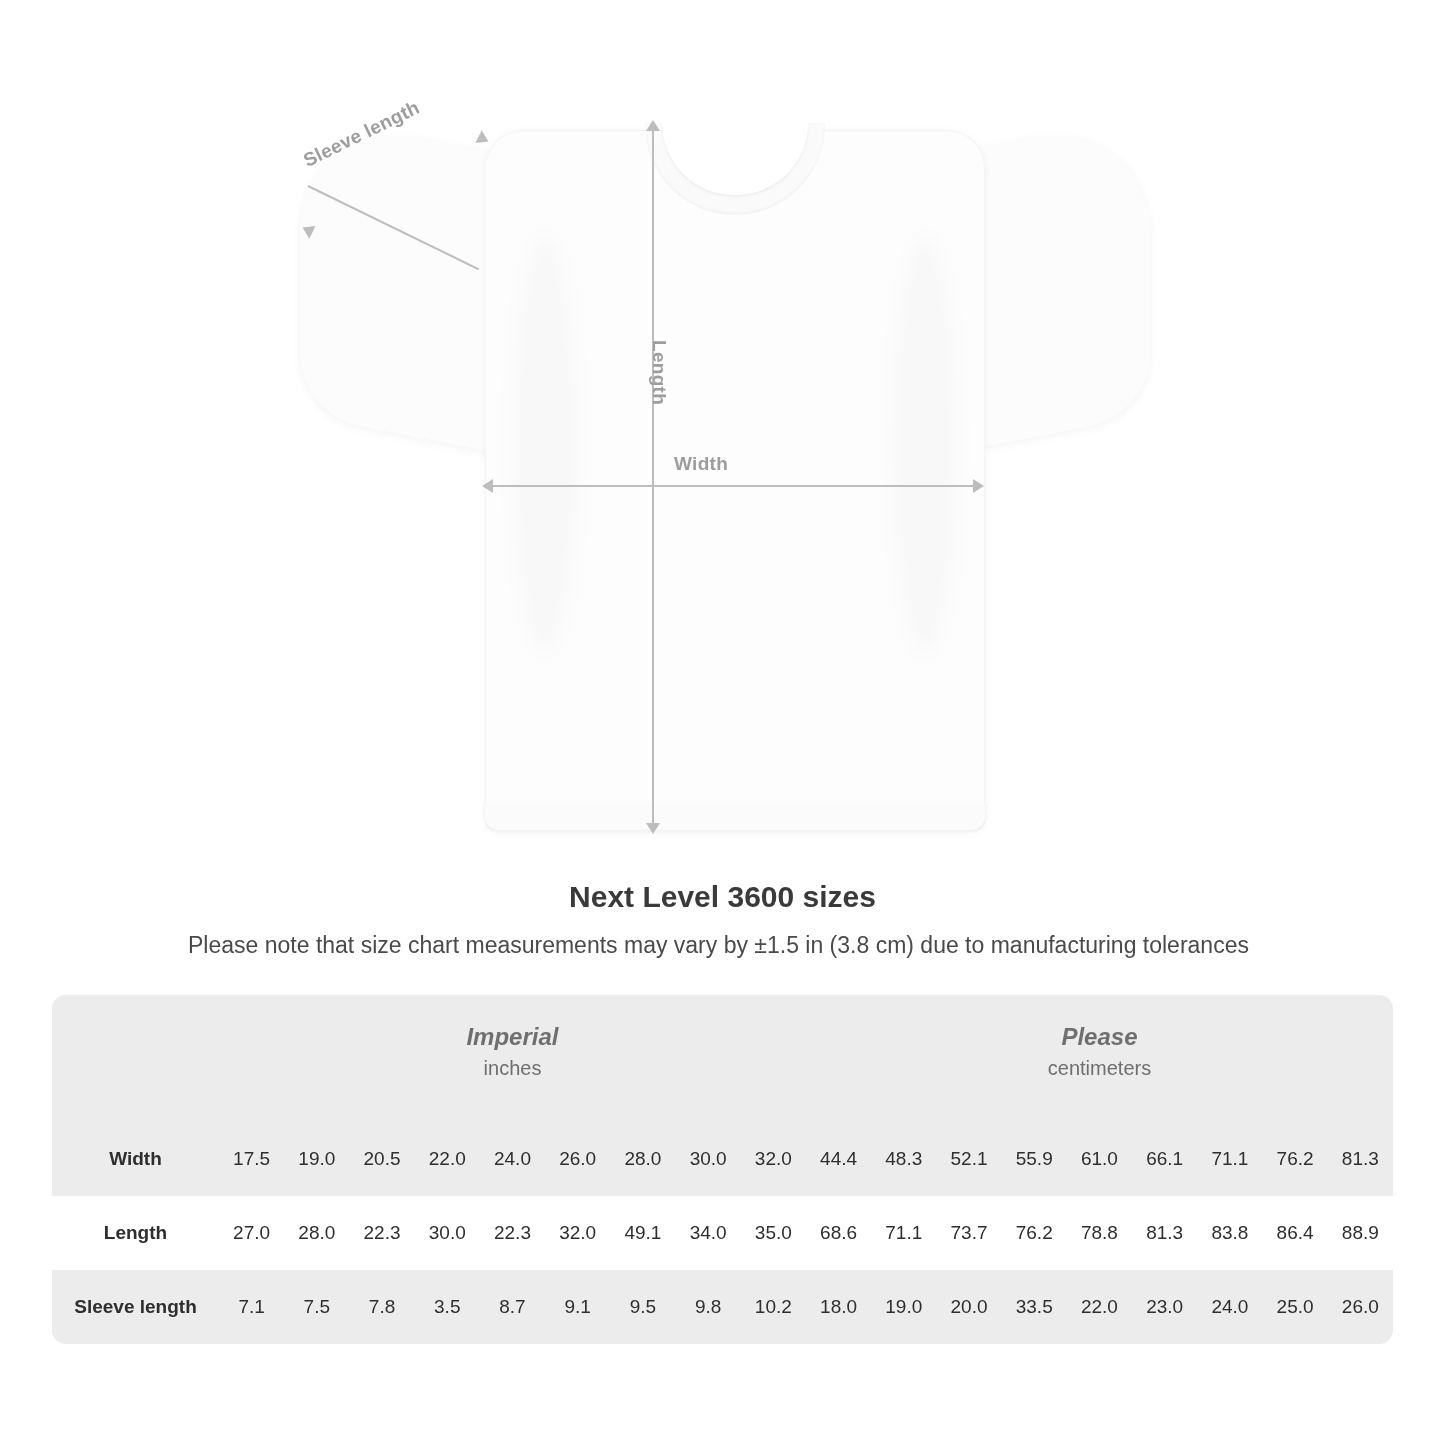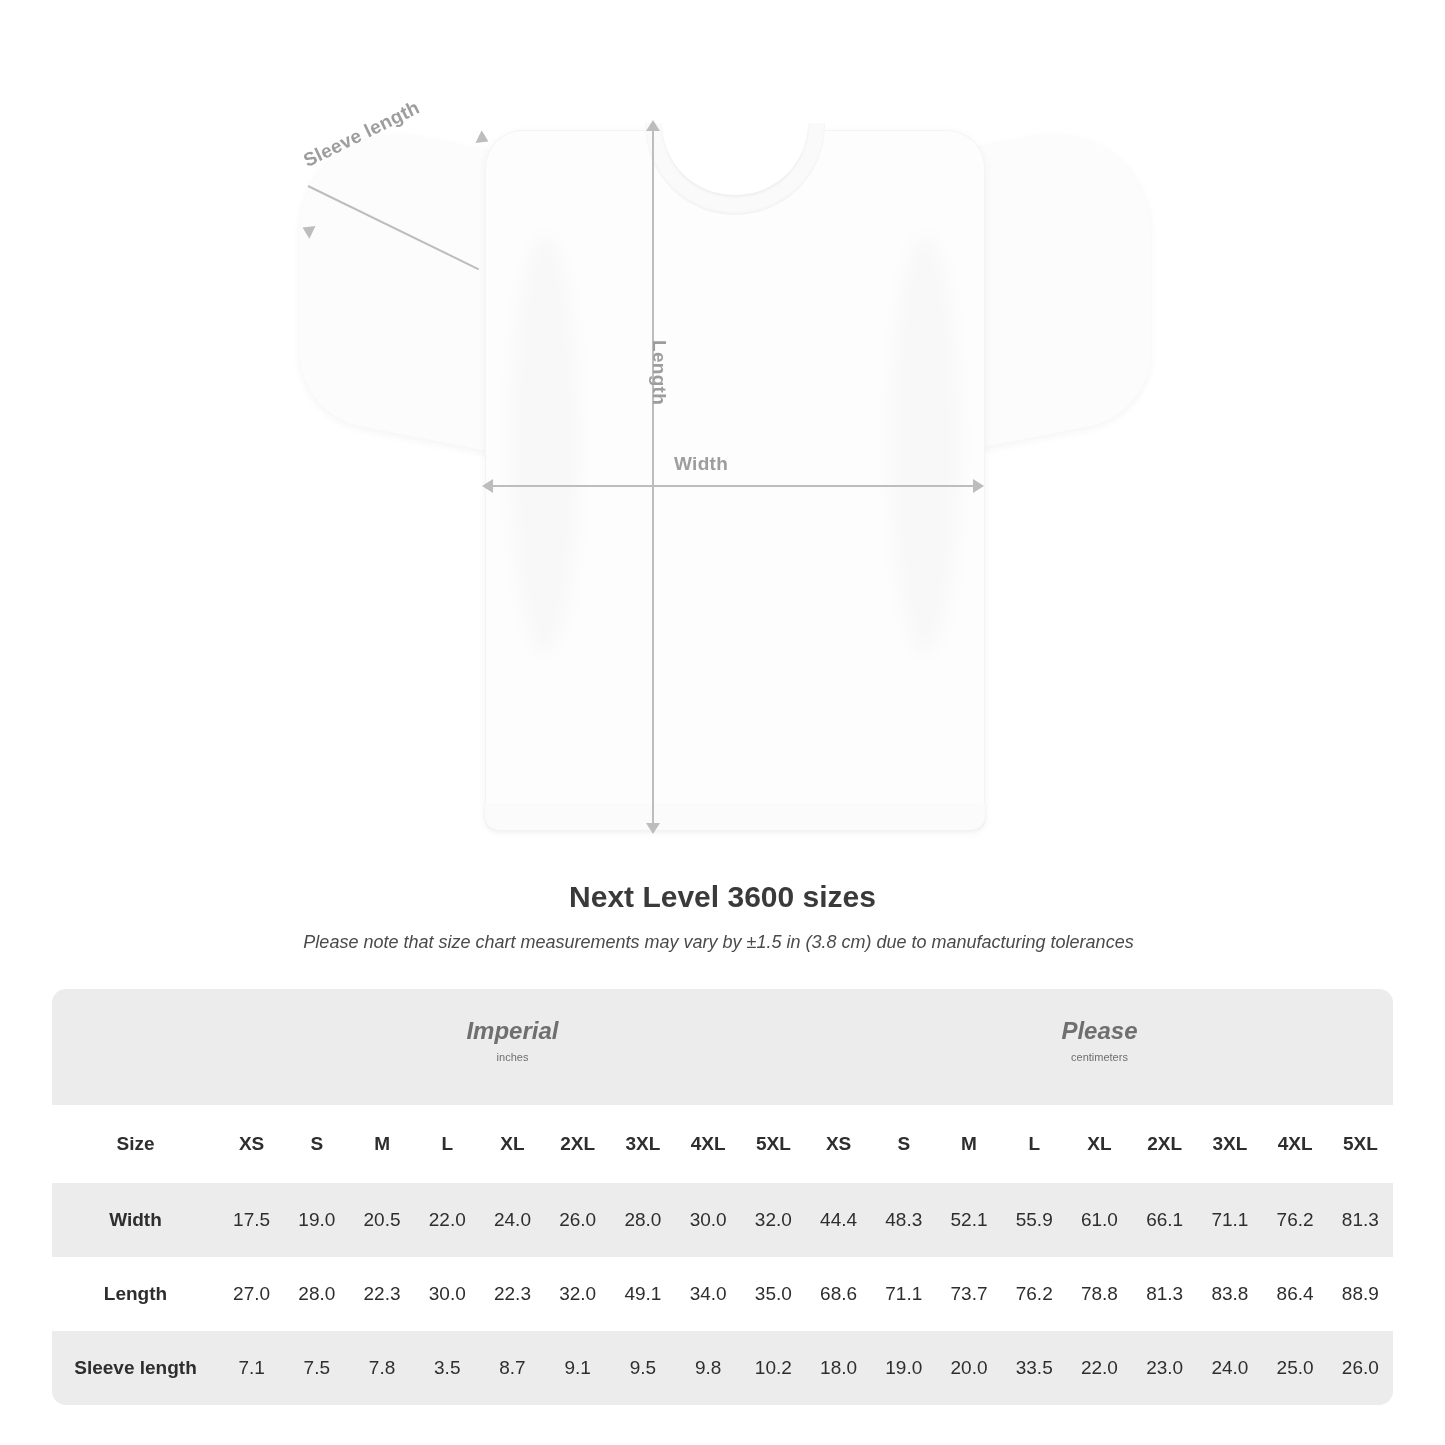--- a/index.html
+++ b/index.html
@@ -164,22 +164,21 @@
     text-align: center;
     margin-top: 35px;
   }
   .chart-title {
     font-size: 30px;
     font-weight: bold;
     color: #3a3a3a;
     margin: 8px;
   }
   .chart-note {
-    font-size: 18px;
-    font-style: italic;
+    font-size: 23px;
     color: #4a4a4a;
     margin: 18px 8px 0 0;
   }
 
   
   .table-wrap {
     margin: 36px 52px 0 52px;
     border-radius: 14px;
     overflow: hidden;
   }
@@ -197,21 +196,21 @@
     border: none;
   }
   .unit-name {
     font-size: 24px;
     font-style: italic;
     font-weight: bold;
     color: #6f6f6f;
     line-height: 1.35;
   }
   .unit-sub {
-    font-size: 11px;
+    font-size: 20px;
     color: #6f6f6f;
     margin-top: 4px;
   }
 
   tr.row-size td {
     background: #ffffff;
     padding: 28px 0;
   }
   tr.row-width td { background: #ececec; padding: 26px 0; }
   tr.row-length td { background: #ffffff; padding: 26px 0; }
@@ -283,41 +282,20 @@
         <td colspan="9">
           <div class="unit-name">Imperial</div>
           <div class="unit-sub">inches</div>
         </td>
         <td colspan="9">
           <div class="unit-name">Please</div>
           <div class="unit-sub">centimeters</div>
         </td>
       </tr>
 
-      <tr class="row-size">
-        <td class="rowlabel">Size</td>
-        <td class="colhead">XS</td>
-        <td class="colhead">S</td>
-        <td class="colhead">M</td>
-        <td class="colhead">L</td>
-        <td class="colhead">XL</td>
-        <td class="colhead">2XL</td>
-        <td class="colhead">3XL</td>
-        <td class="colhead">4XL</td>
-        <td class="colhead">5XL</td>
-        <td class="colhead">XS</td>
-        <td class="colhead">S</td>
-        <td class="colhead">M</td>
-        <td class="colhead">L</td>
-        <td class="colhead">XL</td>
-        <td class="colhead">2XL</td>
-        <td class="colhead">3XL</td>
-        <td class="colhead">4XL</td>
-        <td class="colhead">5XL</td>
-      </tr>
 
       <tr class="row-width">
         <td class="rowlabel">Width</td>
         <td>17.5</td>
         <td>19.0</td>
         <td>20.5</td>
         <td>22.0</td>
         <td>24.0</td>
         <td>26.0</td>
         <td>28.0</td>

